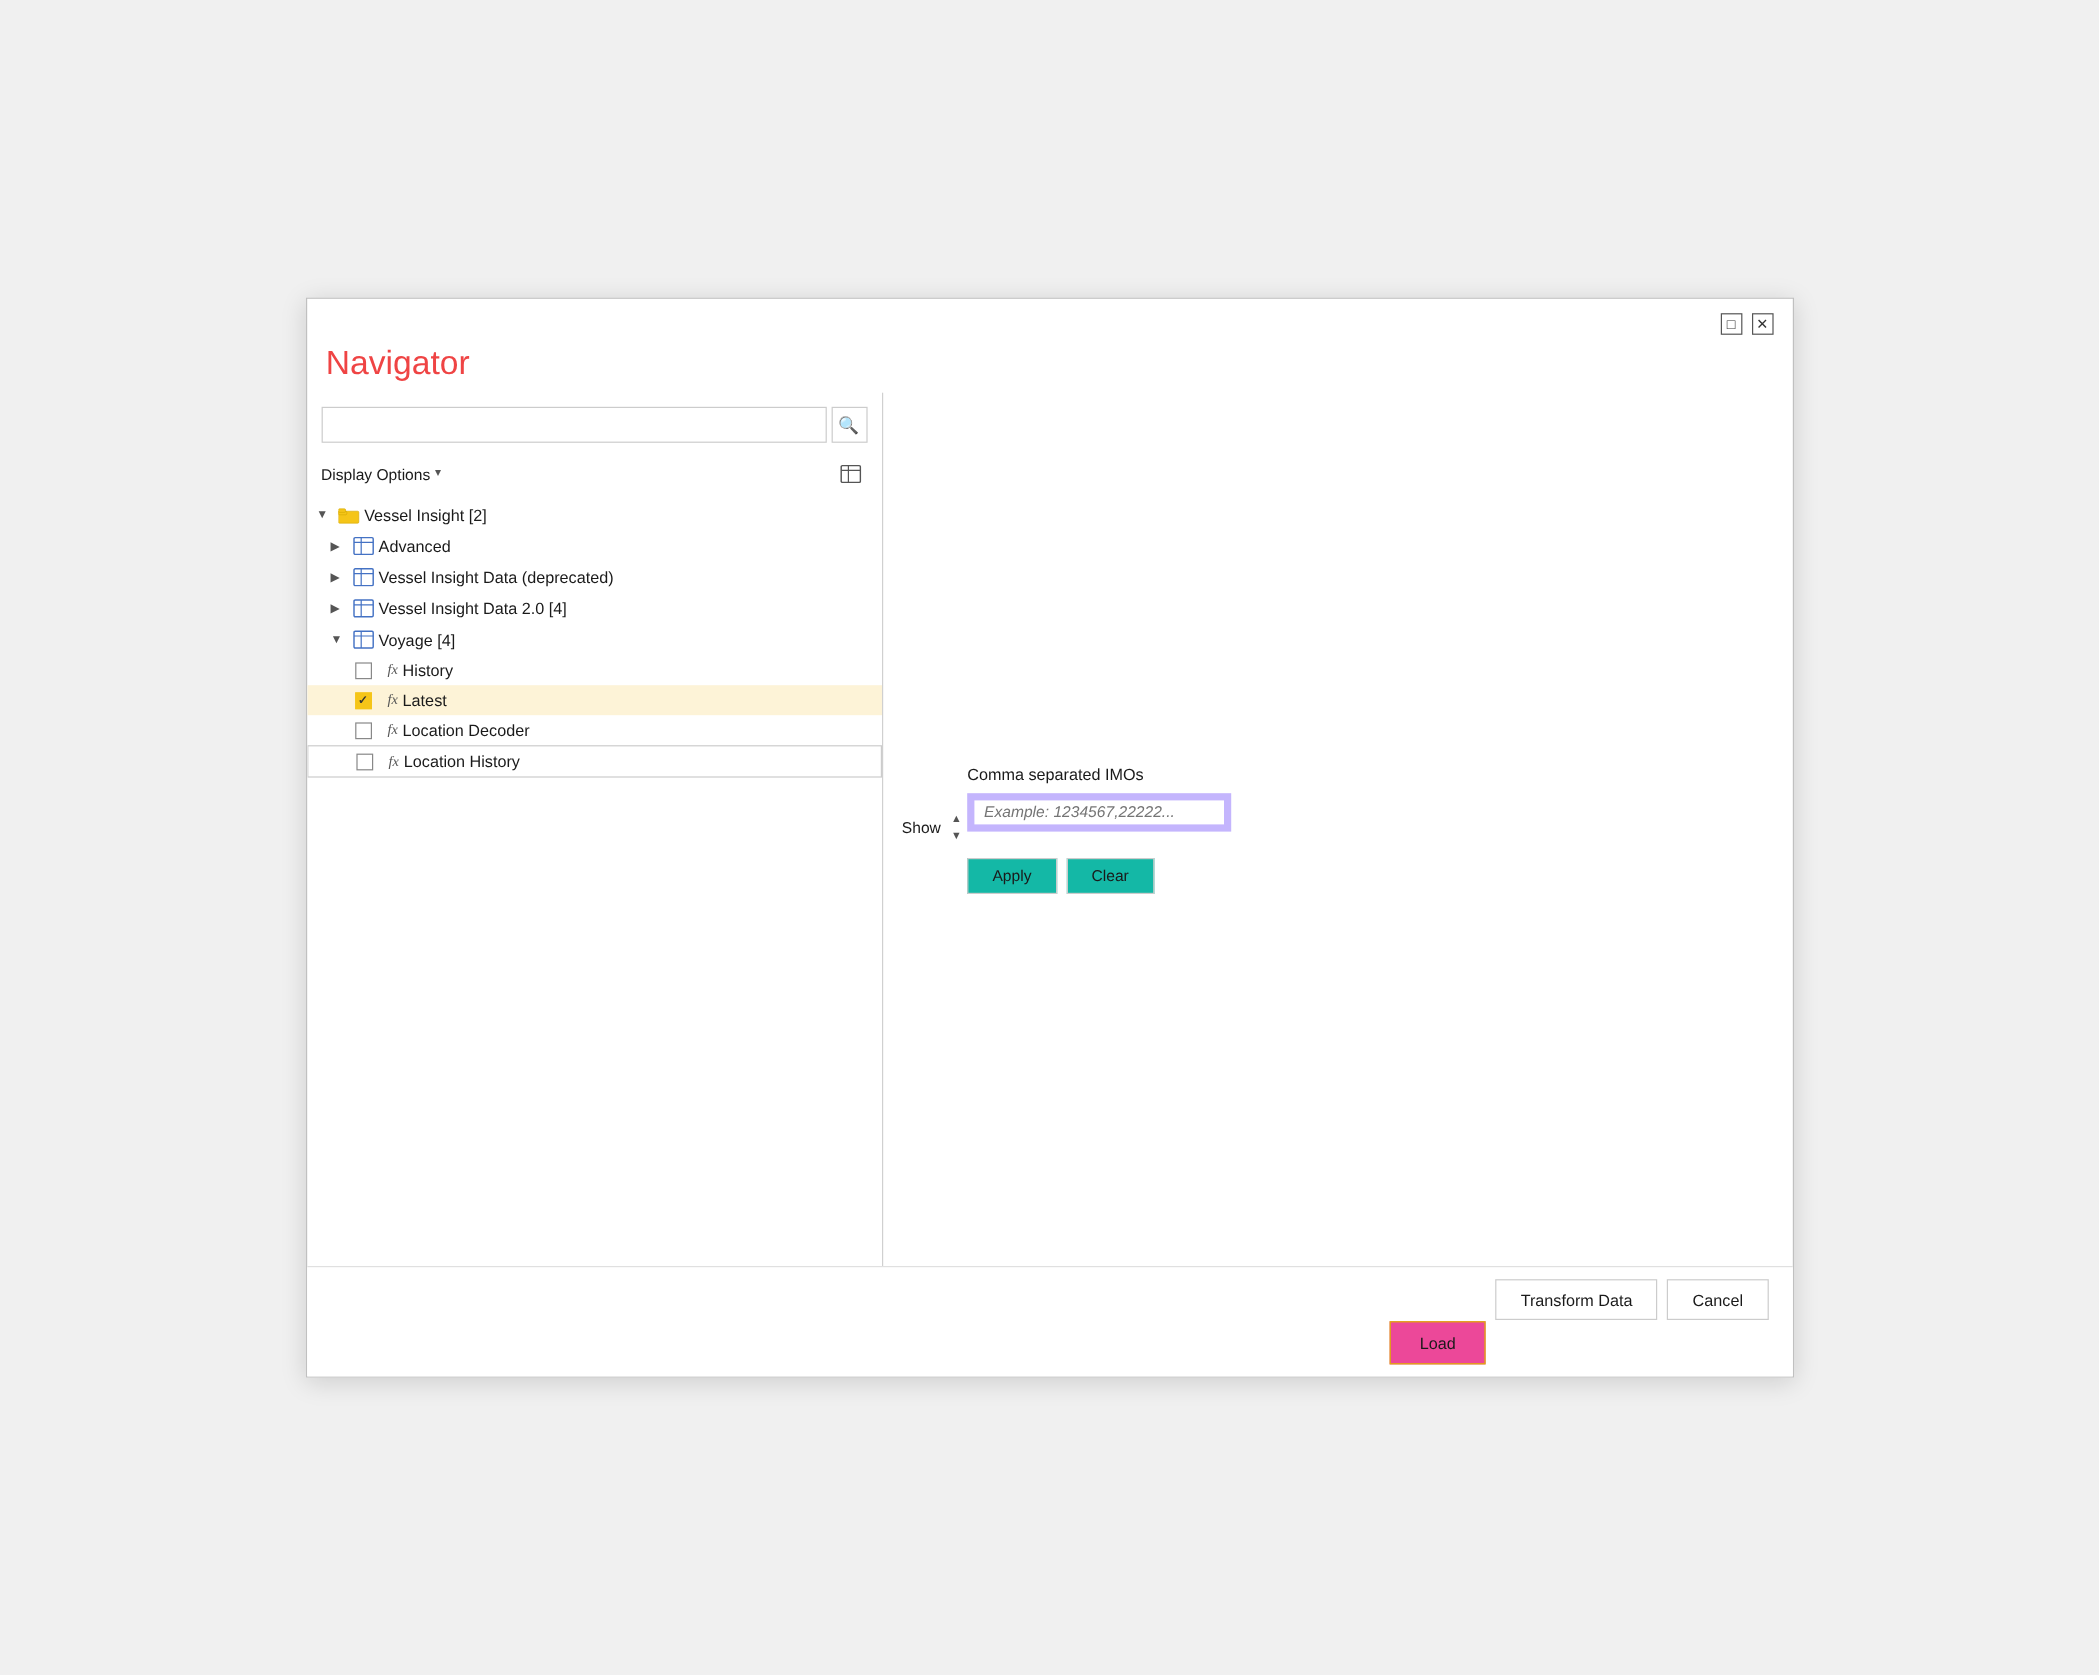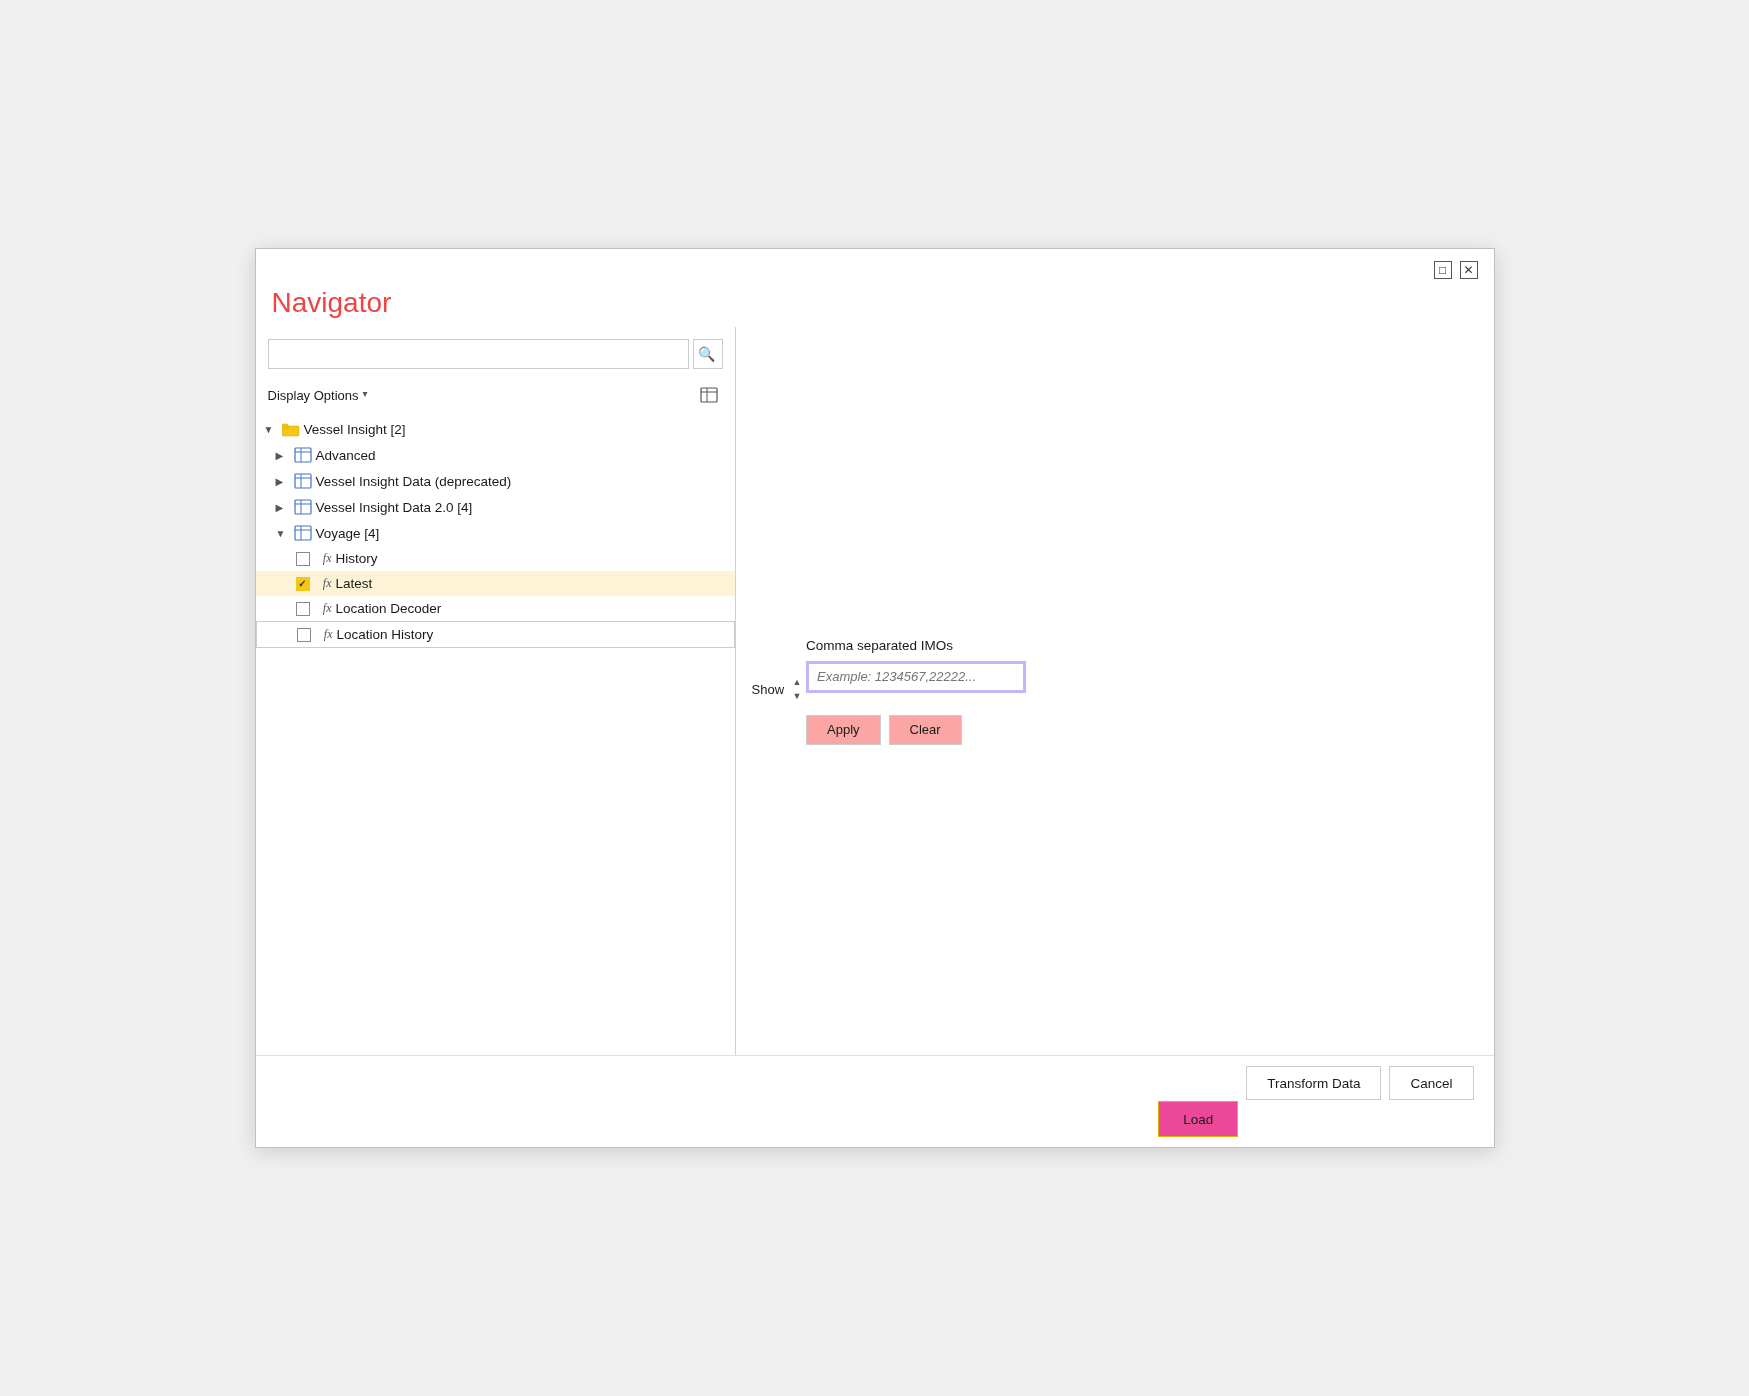--- a/index.html
+++ b/index.html
@@ -223,38 +223,38 @@
       padding: 8px 0;
     }
     .imo-label {
       font-size: 13.5px;
       color: #1a1a1a;
       margin-bottom: 8px;
     }
     .imo-input {
       width: 220px;
       height: 32px;
-      border: 3px solid #c4b5fd;
+      border: 6px solid #c4b5fd;
       padding: 4px 8px;
       font-size: 13px;
       color: #999;
       font-style: italic;
       outline: none;
       margin-bottom: 22px;
       display: block;
     }
     .imo-buttons {
       display: flex;
       gap: 8px;
     }
     .btn {
       height: 30px;
       padding: 0 20px;
       border: 1px solid #ccc;
-      background: #fca5a5;
+      background: #14b8a6;
       cursor: pointer;
       font-size: 13px;
       color: #1a1a1a;
     }
     .divider {
       border: none;
       border-top: 1px solid #d0d0d0;
       margin: 12px 0;
     }
     

